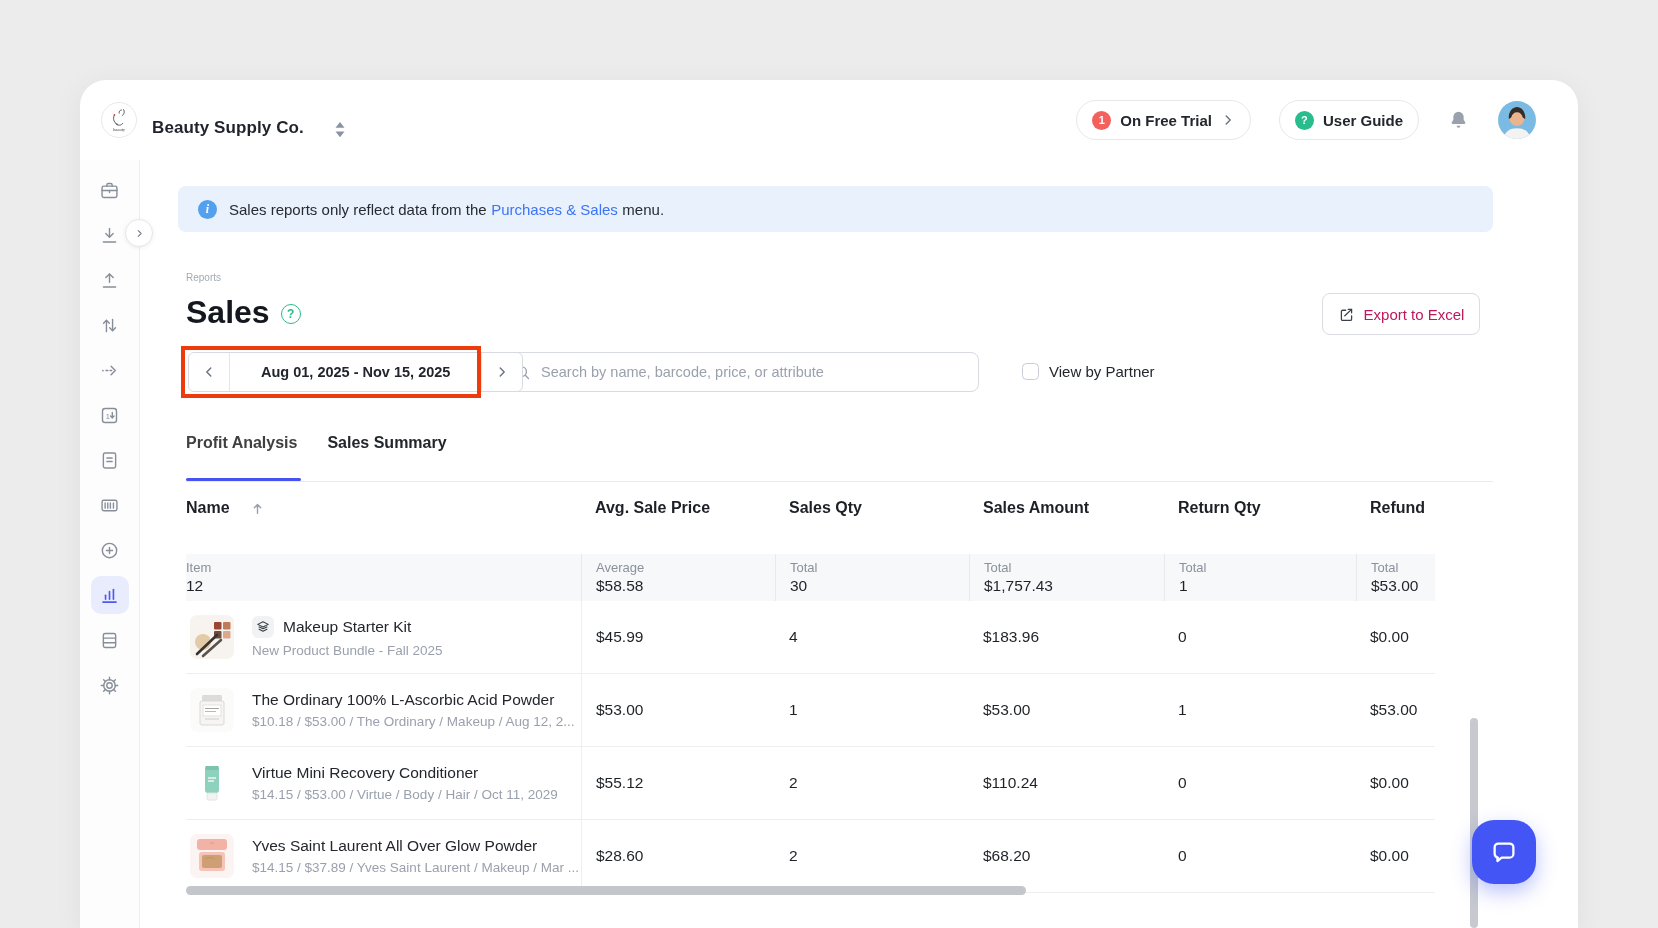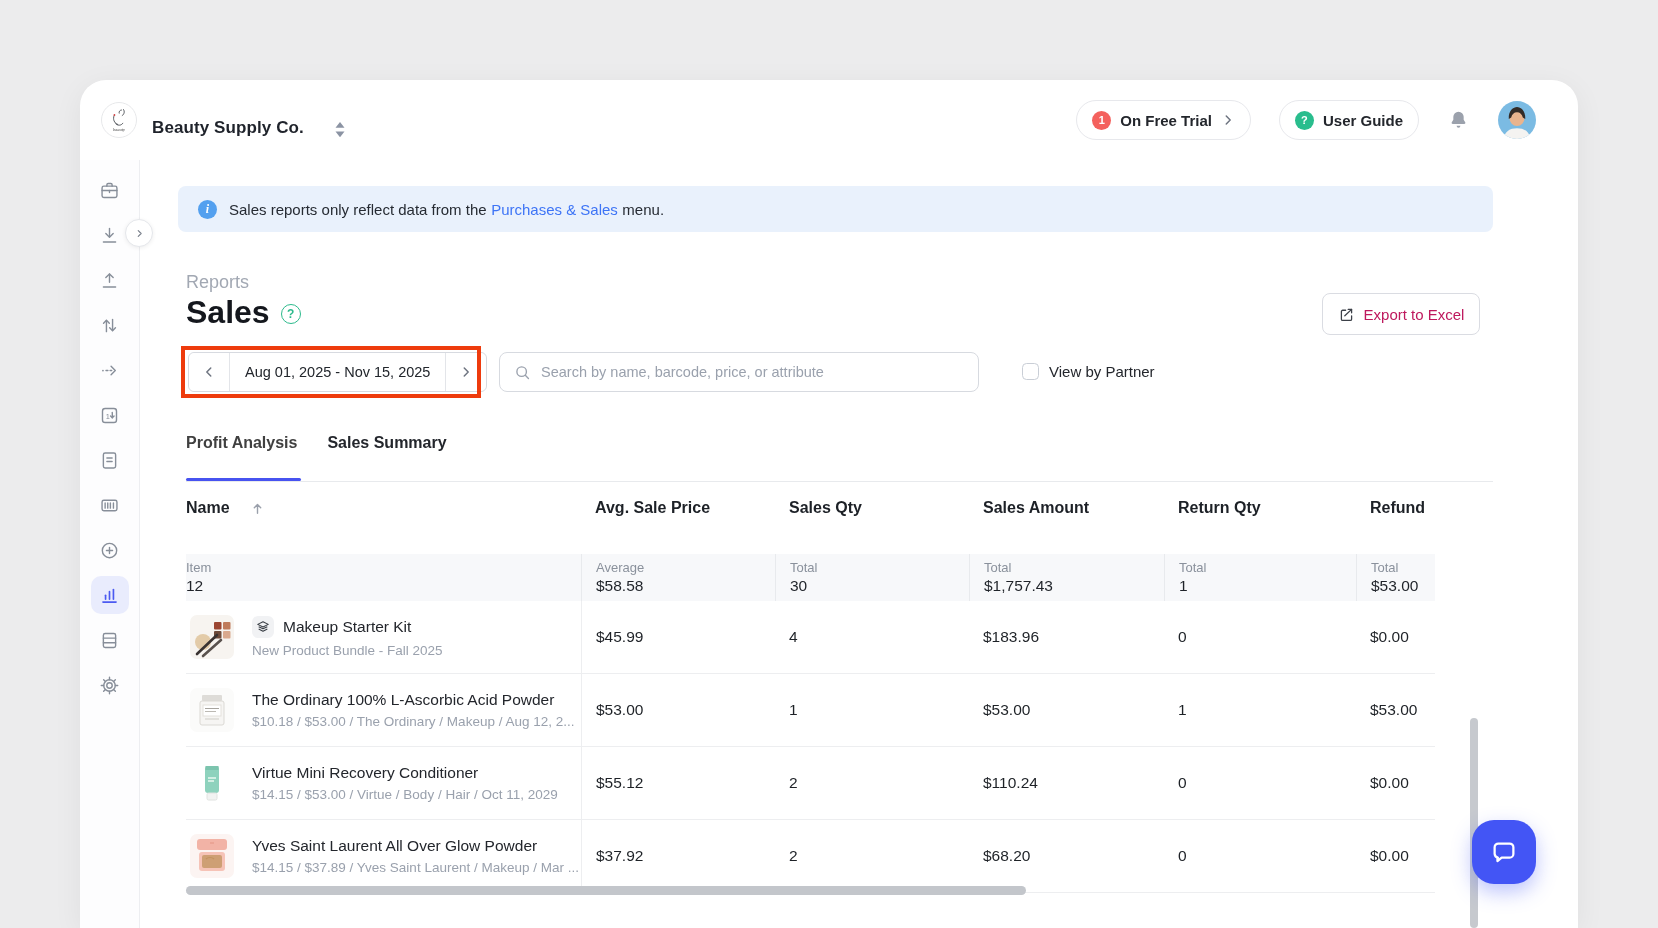--- a/index.html
+++ b/index.html
@@ -45,33 +45,33 @@
 
   .content { flex: 1; position: relative; background: #fff; }
 
   
   .banner { position: absolute; left: 38px; top: 26px; width: 1315px; height: 46px; background: #E9F1FC; border-radius: 8px; display: flex; align-items: center; padding: 0 20px; gap: 12px; }
   .info-ic { width: 19px; height: 19px; border-radius: 50%; background: #53A0EF; color: #fff; font-size: 12px; font-weight: 700; font-style: italic; font-family: "Liberation Serif", serif; display: flex; align-items: center; justify-content: center; flex: none; }
   .banner-text { font-size: 15px; color: #262B33; display: flex; gap: 4.5px; }
   .banner-link { color: #3D74F6; cursor: pointer; }
 
   
-  .breadcrumb { position: absolute; left: 46px; top: 112px; font-size: 18px; color: #A2A8B3; }
+  .breadcrumb { position: absolute; left: 46px; top: 112px; font-size: 10px; color: #A2A8B3; }
   .title-row { position: absolute; left: 46px; top: 134px; display: flex; align-items: center; gap: 11px; }
   .page-title { font-size: 32px; font-weight: 700; color: #14171D; }
   .help-ic { width: 20px; height: 20px; border-radius: 50%; border: 1.6px solid #2CBA8C; color: #2CBA8C; font-size: 12px; font-weight: 700; display: flex; align-items: center; justify-content: center; margin-top: 3px; cursor: pointer; }
   .export-btn { position: absolute; left: 1182px; top: 133px; width: 158px; height: 42px; border: 1px solid #DADCE2; border-radius: 8px; background: #fff; display: flex; align-items: center; justify-content: center; gap: 9px; font-size: 15px; color: #be185d; cursor: pointer; font-family: inherit; }
 
   
   .annotation-box { position: absolute; left: 41px; top: 186px; width: 300px; height: 52px; border: 4px solid #EE3B0D; z-index: 5; pointer-events: none; }
   .date-picker { position: absolute; left: 48px; top: 192px; height: 40px; display: flex; align-items: stretch; border: 1px solid #D7DAE0; border-radius: 6px; background: #fff; z-index: 4; }
   .dp-btn { width: 40px; display: flex; align-items: center; justify-content: center; color: #6E7480; cursor: pointer; background: #fff; border: none; }
   .dp-btn:first-child { border-radius: 6px 0 0 6px; }
   .dp-btn:last-child { border-radius: 0 6px 6px 0; }
-  .dp-text { display: flex; align-items: center; padding: 0 15px; border-left: 1px solid #E3E5E9; border-right: 1px solid #E3E5E9; font-size: 14.5px; color: #22262C; white-space: nowrap; cursor: pointer; }
+  .dp-text { display: flex; align-items: center; padding: 0 31px; border-left: 1px solid #E3E5E9; border-right: 1px solid #E3E5E9; font-size: 14.5px; color: #22262C; white-space: nowrap; cursor: pointer; font-weight: bold; }
   .search { position: absolute; left: 359px; top: 192px; width: 480px; height: 40px; border: 1px solid #D7DAE0; border-radius: 8px; background: #fff; display: flex; align-items: center; padding: 0 14px; gap: 10px; }
   .search input { border: none; outline: none; flex: 1; font-size: 14.5px; color: #33383F; font-family: inherit; background: transparent; }
   .search input::placeholder { color: #9AA1AD; }
   .partner { position: absolute; left: 882px; top: 203px; display: flex; align-items: center; gap: 10px; cursor: pointer; }
   .cb { width: 17px; height: 17px; border: 1.6px solid #C9CED6; border-radius: 4.5px; background: #fff; flex: none; }
   .partner-label { font-size: 15px; color: #23262C; }
 
   
   .tabs { position: absolute; left: 46px; top: 274px; display: flex; gap: 30px; }
   .tab { font-size: 16px; font-weight: 700; cursor: pointer; }
@@ -468,21 +468,21 @@
                   <path d="M16 25c2-2 6-2 8 0" stroke="#C2925F" stroke-width="1.2" fill="none"></path>
                 </svg>
             </span>
             <span class="prod-text">
               <span class="prod-name-row">
                 <span class="prod-name">Yves Saint Laurent All Over Glow Powder</span>
               </span>
               <span class="prod-sub" style="display:block">$14.15 / $37.89 / Yves Saint Laurent / Makeup / Mar ...</span>
             </span>
           </div>
-          <div class="cell-num bordered">$37.92</div>
+          <div class="cell-num bordered">$28.60</div>
           <div class="cell-num">2</div>
           <div class="cell-num">$68.20</div>
           <div class="cell-num">0</div>
           <div class="cell-num">$0.00</div>
         </div>
 
       </div>
 
       <div class="hscroll"></div>
 

